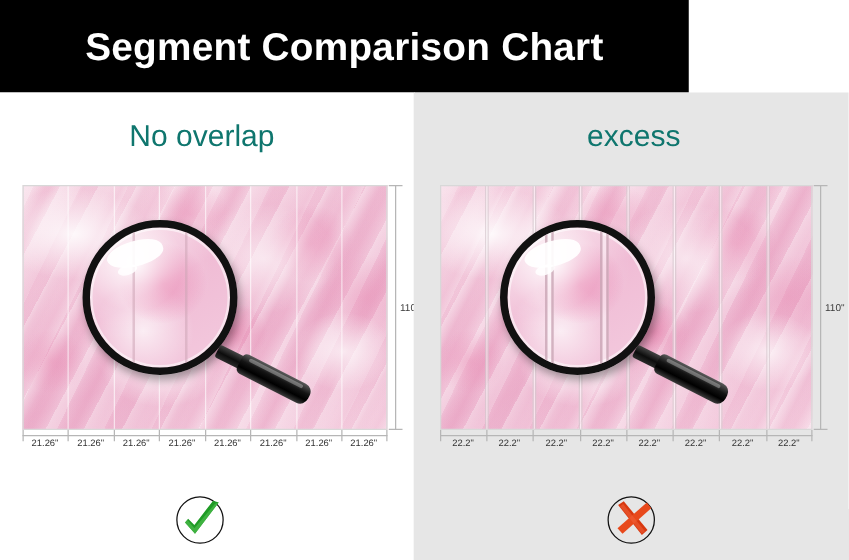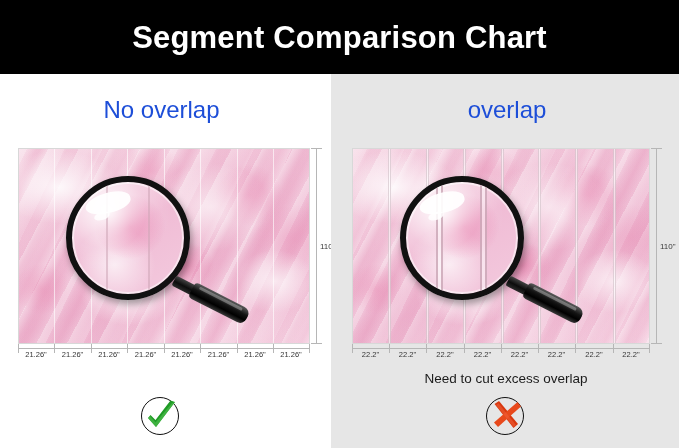--- a/index.html
+++ b/index.html
@@ -7,21 +7,21 @@
     width: 679px; height: 448px;
     font-family: "Liberation Sans", sans-serif;
     background: #ffffff;
     overflow: hidden;
     position: relative;
   }
 
   
   #title-bar {
     position: absolute; left: 0; top: 0;
-    width: 679px; height: 74px;
+    width: 551px; height: 74px;
     background: #000000;
     display: flex; align-items: center; justify-content: center;
   }
   #title-bar .title-text {
     color: #ffffff;
     font-size: 31px;
     font-weight: bold;
     letter-spacing: 0.2px;
     line-height: 1;
   }
@@ -34,21 +34,21 @@
   }
   #panel-left  { left: 0px;   width: 331px; background: #ffffff; }
   #panel-right { left: 331px; width: 348px; background: #e6e6e6; }
 
   .panel-heading {
     position: absolute;
     top: 24px;
     width: 100%;
     text-align: center;
     font-size: 24px;
-    color: #1d4ed8;
+    color: #0f766e;
     font-weight: normal;
     line-height: 1;
   }
   #panel-left  .panel-heading { padding-right: 8px; }
   #panel-right .panel-heading { padding-left: 4px; }
 
   
   .mural-wrap { position: absolute; }
   #mural-wrap-left  { left: 18px;  top: 74px; width: 292px; height: 196px; }
   #mural-wrap-right { left: 21px;  top: 74px; width: 298px; height: 196px; }
@@ -279,21 +279,21 @@
       <svg width="46" height="46" viewBox="0 0 46 46">
         <path d="M10 24 L18 33 L37 8 L32.5 6.5 L17.5 26 L12.5 21 Z" fill="#1f9b26"></path>
         <path d="M10 24 L18 33 L37 8 L34 9 L17.5 28.5 L12 22 Z" fill="#49b94a" opacity="0.75"></path>
       </svg>
     </div>
   </div>
 </div>
 
 <div class="panel" id="panel-right">
 
-  <div class="panel-heading">overlap</div>
+  <div class="panel-heading">excess</div>
 
   <div class="mural-wrap" id="mural-wrap-right">
     <div class="mural"></div>
 
     <div class="seams">
       <div class="seam pair" style="left:36px"></div>
       <div class="seam pair" style="left:74px"></div>
       <div class="seam pair" style="left:111px"></div>
       <div class="seam pair" style="left:149px"></div>
       <div class="seam pair" style="left:186px"></div>
@@ -338,21 +338,20 @@
     <div class="seg-label" style="left:0px;   width:37px">22.2"</div>
     <div class="seg-label" style="left:37px;  width:37px">22.2"</div>
     <div class="seg-label" style="left:74px;  width:38px">22.2"</div>
     <div class="seg-label" style="left:112px; width:37px">22.2"</div>
     <div class="seg-label" style="left:149px; width:37px">22.2"</div>
     <div class="seg-label" style="left:186px; width:37px">22.2"</div>
     <div class="seg-label" style="left:223px; width:38px">22.2"</div>
     <div class="seg-label" style="left:261px; width:36px">22.2"</div>
   </div>
 
-  <div class="caption">Need to cut excess overlap</div>
 
   <div class="verdict">
     <div class="verdict-icon">
       <div class="ring"></div>
       <svg width="46" height="46" viewBox="0 0 46 46">
         <path d="M11.5 10 L16 7 L35 30 L30.5 34 Z" fill="#d8380f"></path>
         <path d="M34.5 8 L38 12.5 L15 33 L11 28.5 Z" fill="#e8491c"></path>
         <path d="M13 11 L15.5 9.2 L33 31 L30.5 33 Z" fill="#f0603a" opacity="0.55"></path>
       </svg>
     </div>

